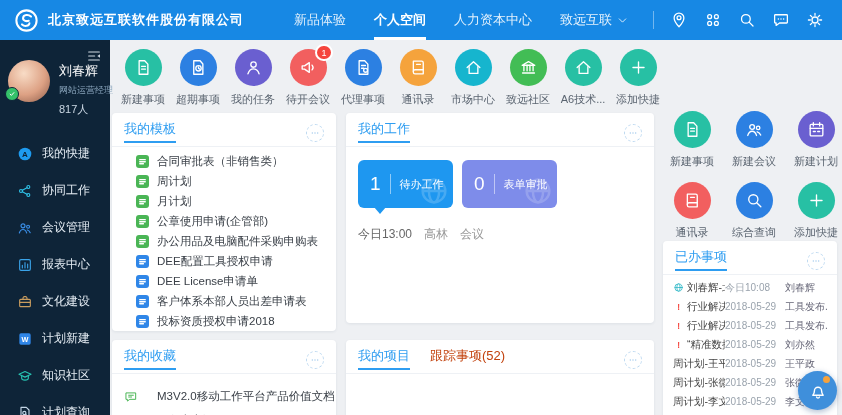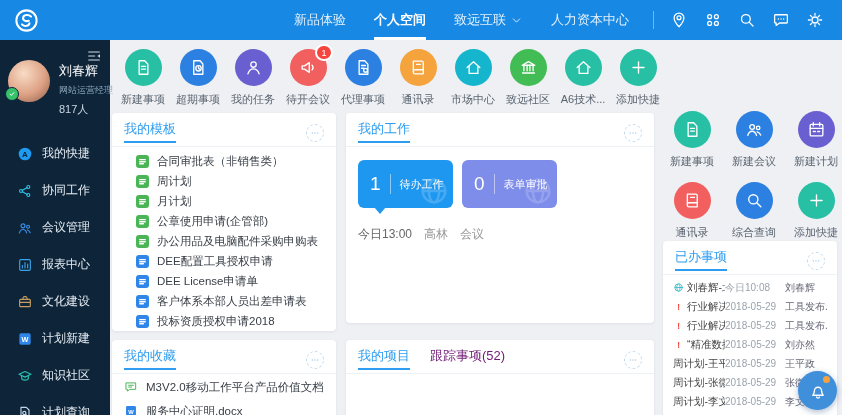--- a/index.html
+++ b/index.html
@@ -67,27 +67,27 @@
   .wc-mark { position:absolute; right:2px; bottom:0px; width:34px; height:34px; color:#fff; opacity:.18; overflow:hidden; }
   .work-card.tail::after { content:""; position:absolute; left:16px; bottom:-6px; border-left:6px solid transparent; border-right:6px solid transparent; border-top:7px solid #1e97f0; }
   .meeting { display:flex; align-items:center; padding:10px 12px; font-size:12px; color:#333; cursor:pointer; }
   .mt-title { flex:1; }
   .mt-time { color:#666; }
   .mt-person { color:#999; margin-left:12px; }
   .mt-tag { color:#999; margin-left:12px; }
 
   #favorites-panel { left:2px; top:300px; width:224px; height:80px; }
   .fav-list { padding:6px 12px; }
-  .fav-item { display:flex; align-items:flex-start; gap:8px; height:24px; cursor:pointer; }
+  .fav-item { display:flex; align-items:flex-end; gap:19px; height:24px; cursor:pointer; }
   .fav-icon { width:14px; height:14px; }
   .fav-label { font-size:11.5px; color:#3a4048; white-space:nowrap; }
 
   #projects-panel { left:236px; top:300px; width:308px; height:80px; }
   .tabs { display:flex; gap:20px; align-self:stretch; }
-  .tab { display:flex; align-items:center; font-size:13px; color:#701a75; border-bottom:2px solid transparent; margin-bottom:-1px; cursor:pointer; }
+  .tab { display:flex; align-items:center; font-size:13px; color:#c2410c; border-bottom:2px solid transparent; margin-bottom:-1px; cursor:pointer; }
   .tab.active { color:#2e9df1; border-bottom-color:#2e9df1; }
 
   .quick-grid { position:absolute; left:553px; top:71px; width:182px; display:grid; grid-template-columns:repeat(3,58px); row-gap:13px; justify-content:space-between; }
   .quick-grid .shortcut { width:58px; }
 
   #done-panel { left:553px; top:186px; right:5px; height:189px;margin-top:15px; }
   .done-list { padding:3px 0; }
   .done-row { display:flex; align-items:center; height:19px; padding:0 10px; cursor:pointer; }
   .dr-icon { width:11px; height:11px; margin-right:3px; }
   .dr-title { flex:1; font-size:10.5px; color:#444; white-space:nowrap; overflow:hidden; }
@@ -103,47 +103,48 @@
 
 <header class="header">
   <div class="logo">
     <span class="ic logo-mark">
       <svg viewBox="0 0 24 24" fill="none" stroke="#fff" stroke-width="1.8" stroke-linecap="round">
         <circle cx="12" cy="12" r="9"></circle>
         <path d="M16 8.5c-2.5-2.2-6.5-1.6-7 1s2.5 3.5 5 2.8M8 15.5c2.5 2.2 6.2 1.4 6.6-1"></path>
       </svg>
     </span>
     <div class="logo-text">
+      <div class="logo-zh">北京致远互联软件股份有限公司</div>
     </div>
   </div>
 
   <nav class="nav">
 
       <div class="nav-item">
         <span>新品体验</span>
 
       </div>
 
       <div class="nav-item active">
         <span>个人空间</span>
+
+      </div>
+
+      <div class="nav-item">
+        <span>人力资本中心</span>
 
       </div>
 
       <div class="nav-item">
         <span>致远互联</span>
         <span class="ic chev">
           <svg viewBox="0 0 24 24" fill="none" stroke="currentColor" stroke-width="1.7" stroke-linecap="round" stroke-linejoin="round">
             <path d="M6 9l6 6 6-6"></path>
           </svg>
         </span>
-      </div>
-
-      <div class="nav-item">
-        <span>人力资本中心</span>
-
       </div>
     </nav>
   <div class="nav-sep"></div>
   <div class="tools">
 
       <span class="ic tool">
         <svg viewBox="0 0 24 24" fill="none" stroke="currentColor" stroke-width="1.7" stroke-linecap="round" stroke-linejoin="round">
           <circle cx="12" cy="9" r="2.6"></circle>
           <path d="M12 21s-6.5-7.2-6.5-11.8a6.5 6.5 0 0 1 13 0C18.5 13.8 12 21 12 21z"></path>
         </svg>

